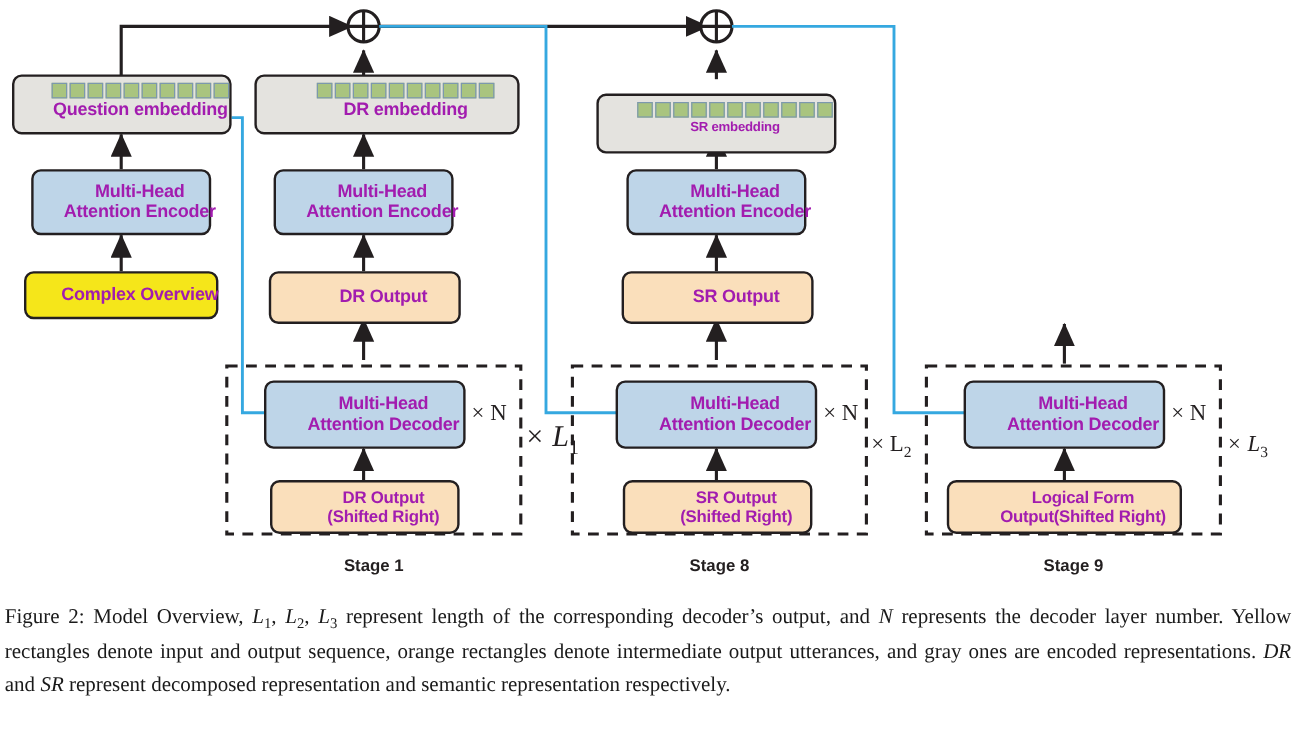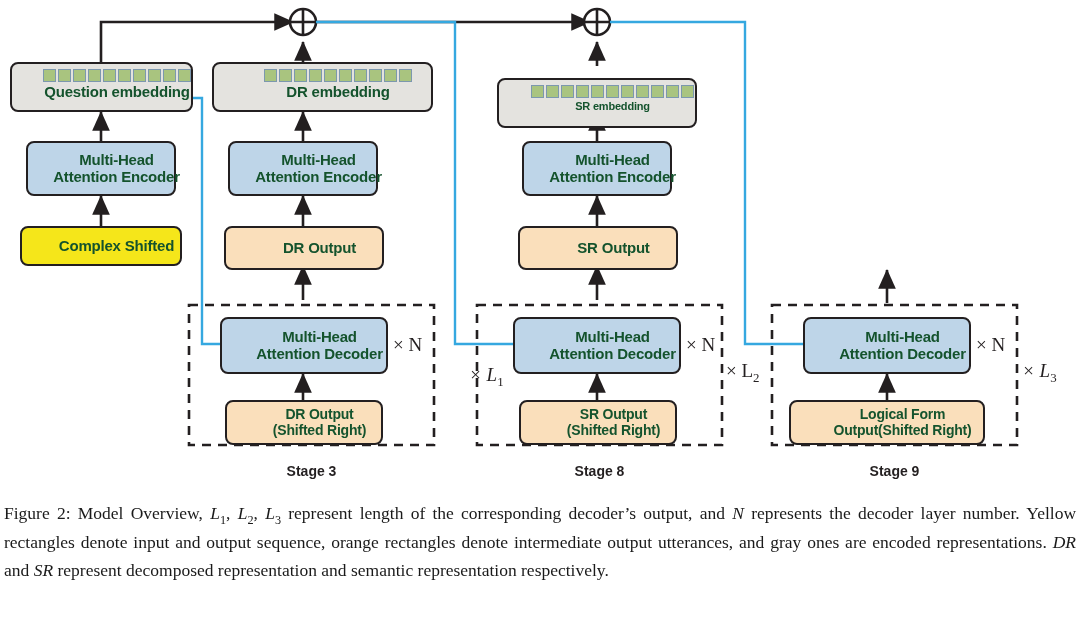--- a/index.html
+++ b/index.html
@@ -29,21 +29,21 @@
   .node {
     position: absolute;
     box-sizing: border-box;
     border: 2px solid #231f20;
     border-radius: 8px;
     display: flex;
     flex-direction: column;
     align-items: center;
     justify-content: center;
     text-align: center;
-    color: #14532d;
+    color: #a21caf;
     font-weight: bold;
     letter-spacing: -0.2px;
     line-height: 1.12;
     z-index: 5;
     padding-left: 31px;
   }
   .node .ln { display: block; white-space: nowrap; }
 
   .n-yellow { background: #f5e61a; }
   .n-blue   { background: #bed5e8; }
@@ -167,21 +167,21 @@
     </g>
 
     <g stroke="#231f20" stroke-width="2.6" fill="none" stroke-dasharray="9,7">
       <rect x="189" y="305" width="245" height="140"></rect>
       <rect x="477" y="305" width="245" height="140"></rect>
       <rect x="772" y="305" width="245" height="140"></rect>
     </g>
   </svg>
 
   <div class="node n-yellow" style="left:20px; top:226px; width:162px; height:40px; font-size:15px;">
-    <span class="ln">Complex Shifted</span>
+    <span class="ln">Complex Overview</span>
   </div>
 
   <div class="node n-blue" style="left:26px; top:141px; width:150px; height:55px; font-size:15px;">
     <span class="ln">Multi-Head</span>
     <span class="ln">Attention Encoder</span>
   </div>
 
   <div class="node n-gray emb" style="left:10px; top:62px; width:183px; height:50px; font-size:15px;">
     <div class="cells">
       <span class="cell"></span>
@@ -204,25 +204,25 @@
   </div>
 
   <div class="node n-orange" style="left:225px; top:400px; width:158px; height:45px; font-size:14px;">
     <span class="ln">DR Output</span>
     <span class="ln">(Shifted Right)</span>
   </div>
 
   <div class="mult" style="left:393px; top:334px; font-size:19px;">
     <span>× N</span>
   </div>
-  <div class="mult" style="left:437px; top:364px; font-size:19px;margin-left:32px;">
+  <div class="mult" style="left:437px; top:351px; font-size:25px;">
     <span class="it">× L</span><sub>1</sub>
   </div>
   <div class="stage-label" style="left:189px; top:463px; width:245px;">
-    <span>Stage 3</span>
+    <span>Stage 1</span>
   </div>
 
   <div class="node n-orange" style="left:224px; top:226px; width:160px; height:44px; font-size:15px;">
     <span class="ln">DR Output</span>
   </div>
 
   <div class="node n-blue" style="left:228px; top:141px; width:150px; height:55px; font-size:15px;">
     <span class="ln">Multi-Head</span>
     <span class="ln">Attention Encoder</span>
   </div>

